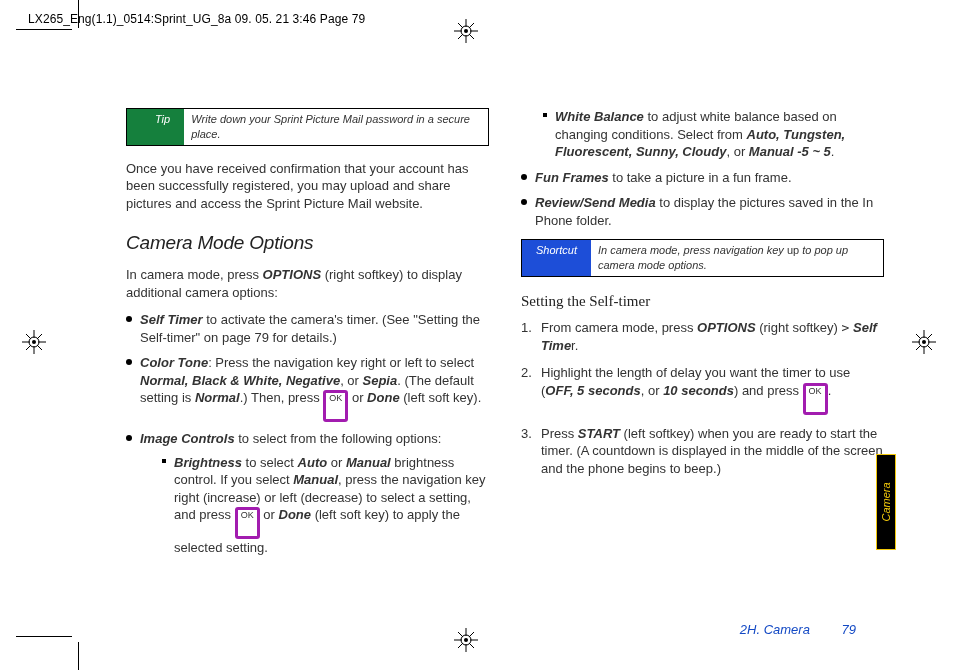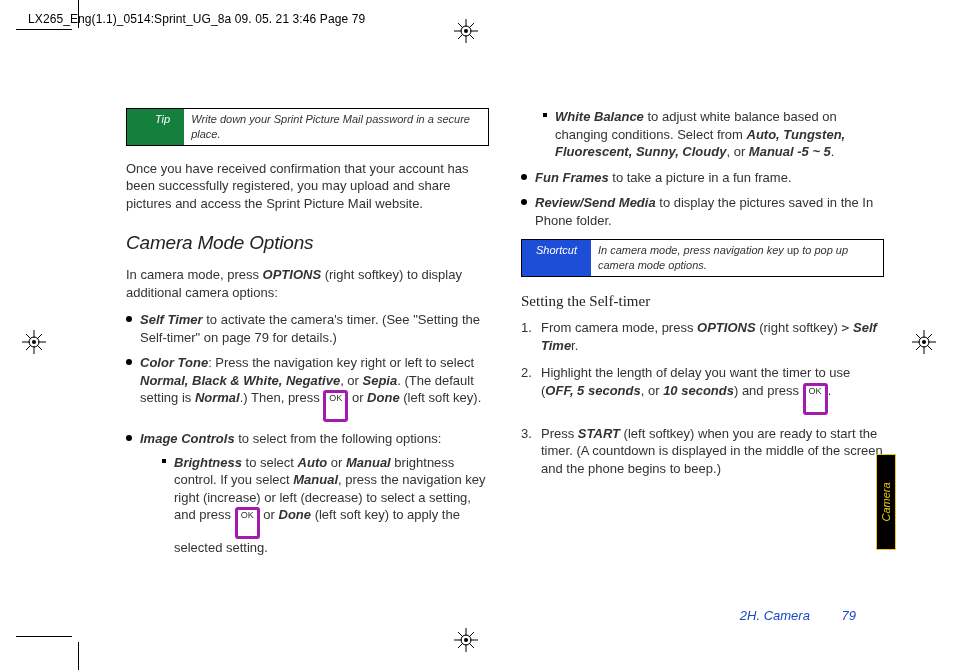--- a/index.html
+++ b/index.html
@@ -171,21 +171,21 @@
     font-style: normal;
     font-weight: normal;
     color: #333;
   }
   .gt {
     font-family: monospace;
   }
   .footer {
     position: absolute;
     right: 98px;
-    bottom: 48px;
+    bottom: 34px;
     font-size: 13px;
     color: #1349c4;
     font-style: italic;
   }
   .footer .pn {
     display: inline-block;
     margin-left: 28px;
   }
   .thumb-tab {
     position: absolute;

